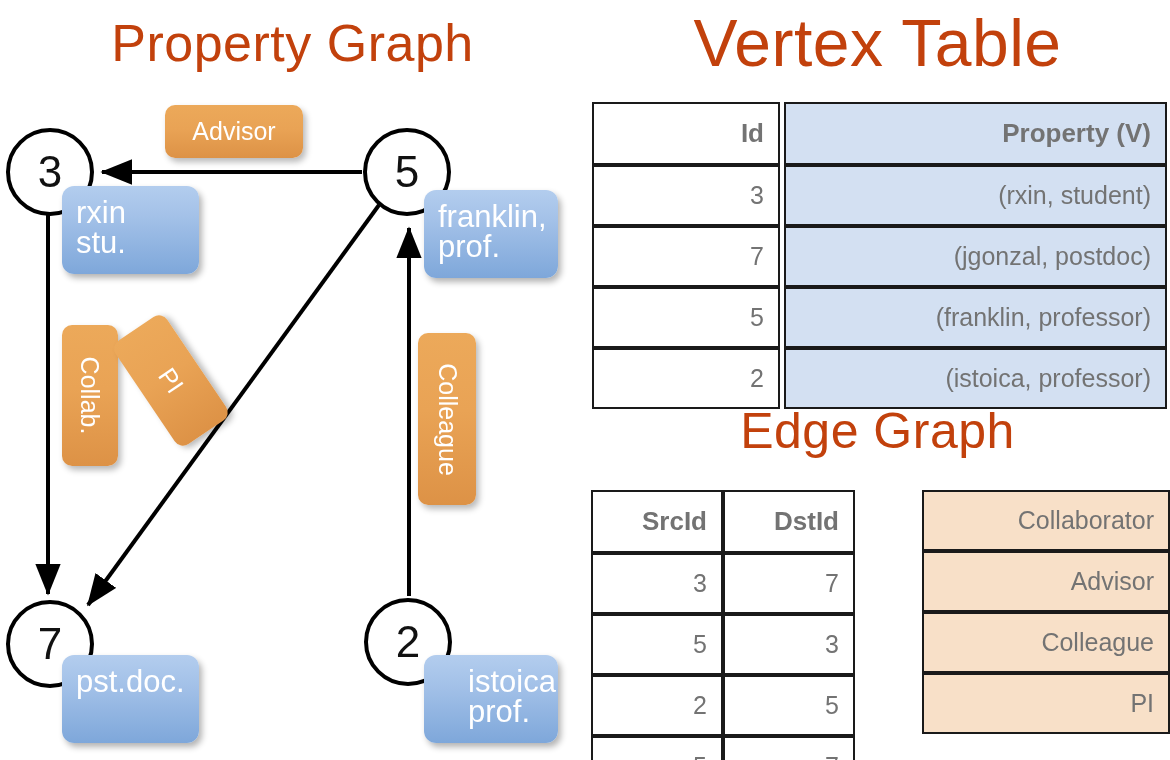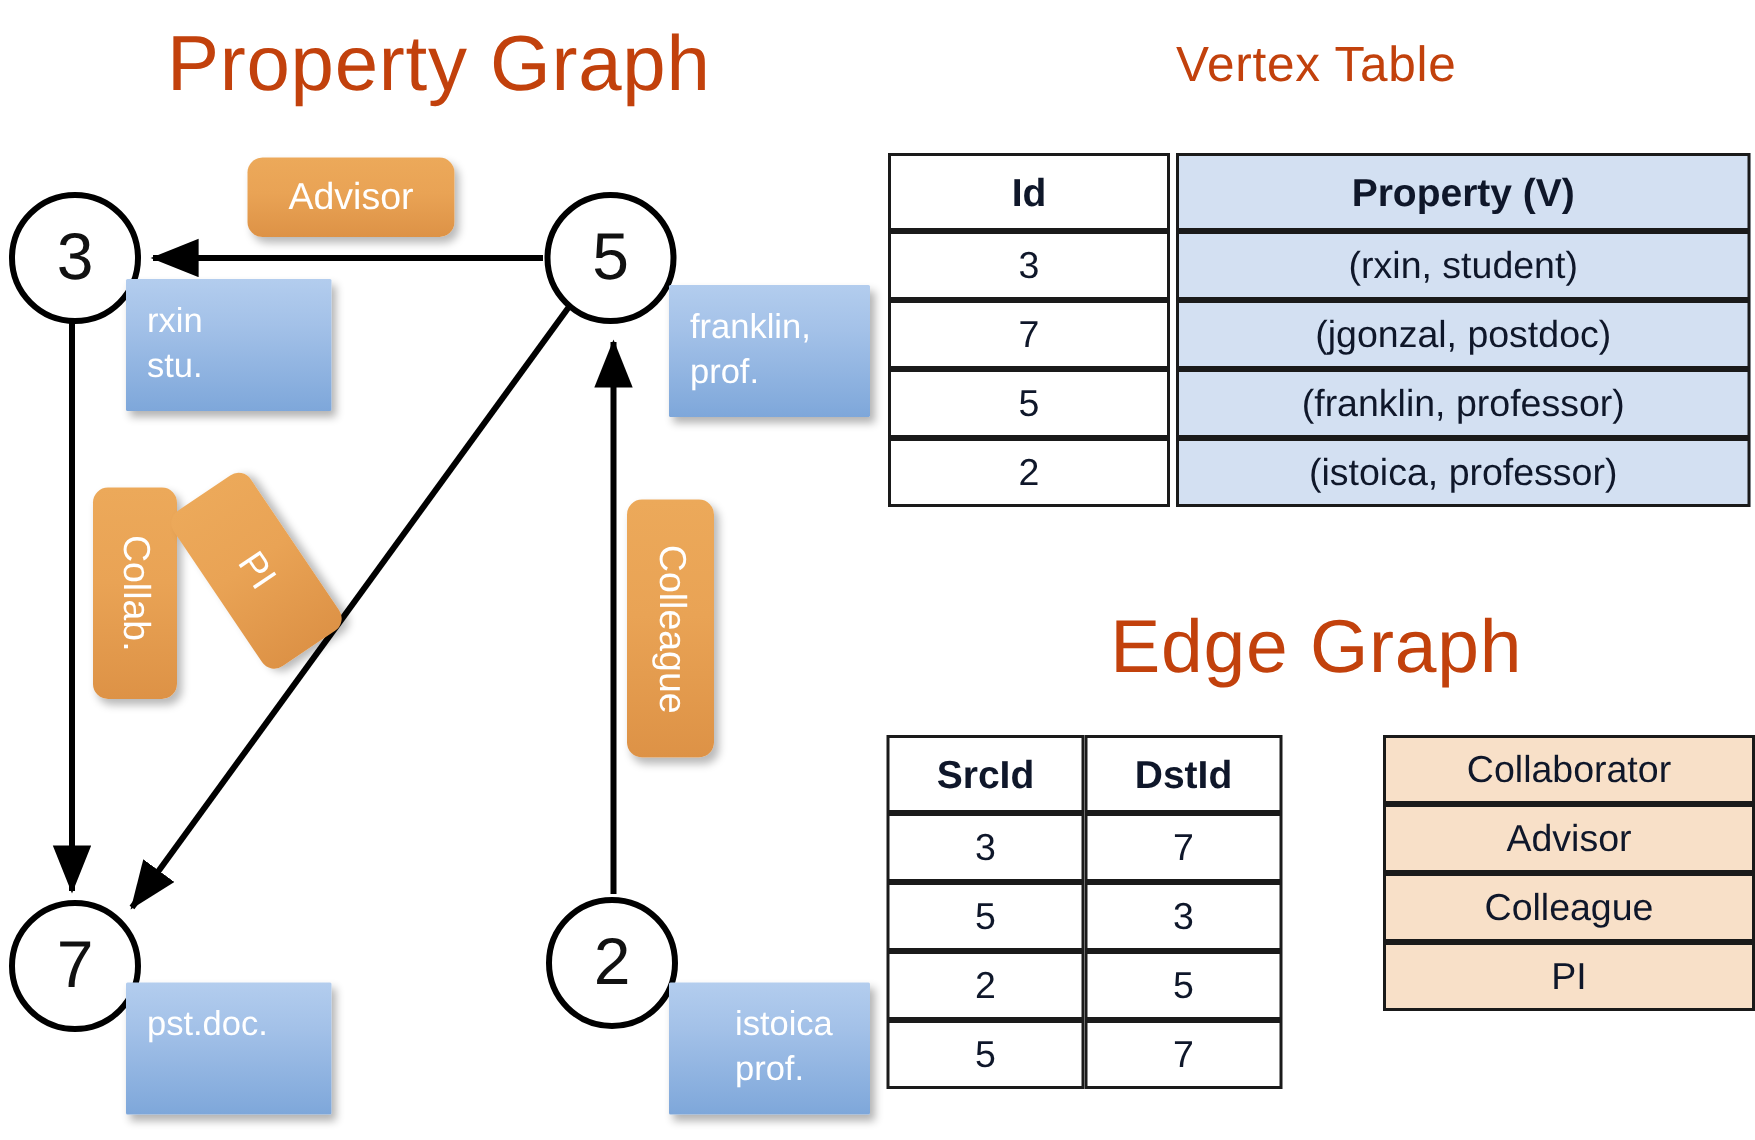--- a/index.html
+++ b/index.html
@@ -27,21 +27,21 @@
   }
   #title-property-graph {
     left: 0; top: 12px; width: 585px;
     text-align: center;
     font-size: 52px;
     line-height: 62px;
   }
   #title-vertex-table {
     left: 585px; top: 12px; width: 585px;
     text-align: center;
-    font-size: 33px;
+    font-size: 66px;
     line-height: 62px;
   }
   #title-edge-table {
     left: 585px; top: 400px; width: 585px;
     text-align: center;
     font-size: 50px;
     line-height: 62px;
   }
 
   
@@ -73,32 +73,31 @@
     z-index: 5;
   }
   #node-3 { left: 6px;   top: 128px; }
   #node-5 { left: 363px; top: 128px; }
   #node-7 { left: 6px;   top: 600px; }
   #node-2 { left: 364px; top: 598px; }
 
   
   .vprop {
     position: absolute;
-    border-radius: 1px;
+    border-radius: 12px;
     background: linear-gradient(to bottom, #b3cdee 0%, #a3c1e8 35%, #7ea7da 100%);
     box-shadow: 3px 4px 6px rgba(0,0,0,0.30);
     color: #ffffff;
-    font-size: 23px;
+    font-size: 31px;
     font-weight: 300;
     line-height: 30px;
     padding: 12px 0 12px 14px;
     box-sizing: border-box;
     z-index: 8;
     font-family: "Liberation Sans", sans-serif;
-    margin-left: 22px;
   }
   #vprop-3 { left: 62px;  top: 186px; width: 137px; height: 88px; }
   #vprop-5 { left: 424px; top: 190px; width: 134px; height: 88px; }
   #vprop-7 { left: 62px;  top: 655px; width: 137px; height: 88px; }
   #vprop-2 { left: 424px; top: 655px; width: 134px; height: 88px; padding-left: 44px; }
 
   
   .eprop {
     position: absolute;
     border-radius: 10px;
@@ -137,25 +136,25 @@
   .tbl {
     position: absolute;
     border-collapse: separate;
     border-spacing: 0;
     font-family: "Liberation Sans", sans-serif;
   }
   .tbl td, .tbl th {
     border: 2px solid #1a1a1a;
     font-weight: 300;
     font-size: 25px;
-    text-align: center;
-    padding: 0;
+    text-align: right;
+    padding: 14px;
     height: 46px;
     box-sizing: border-box;
-    color: #0f172a;
+    color: #737373;
   }
   .tbl th {
     font-weight: 700;
     font-size: 26px;
     height: 52px;
   }
   .cell-blue  { background: #d3e0f2; }
   .cell-peach { background: #f8e0c8; }
   .cell-white { background: #ffffff; }
 

